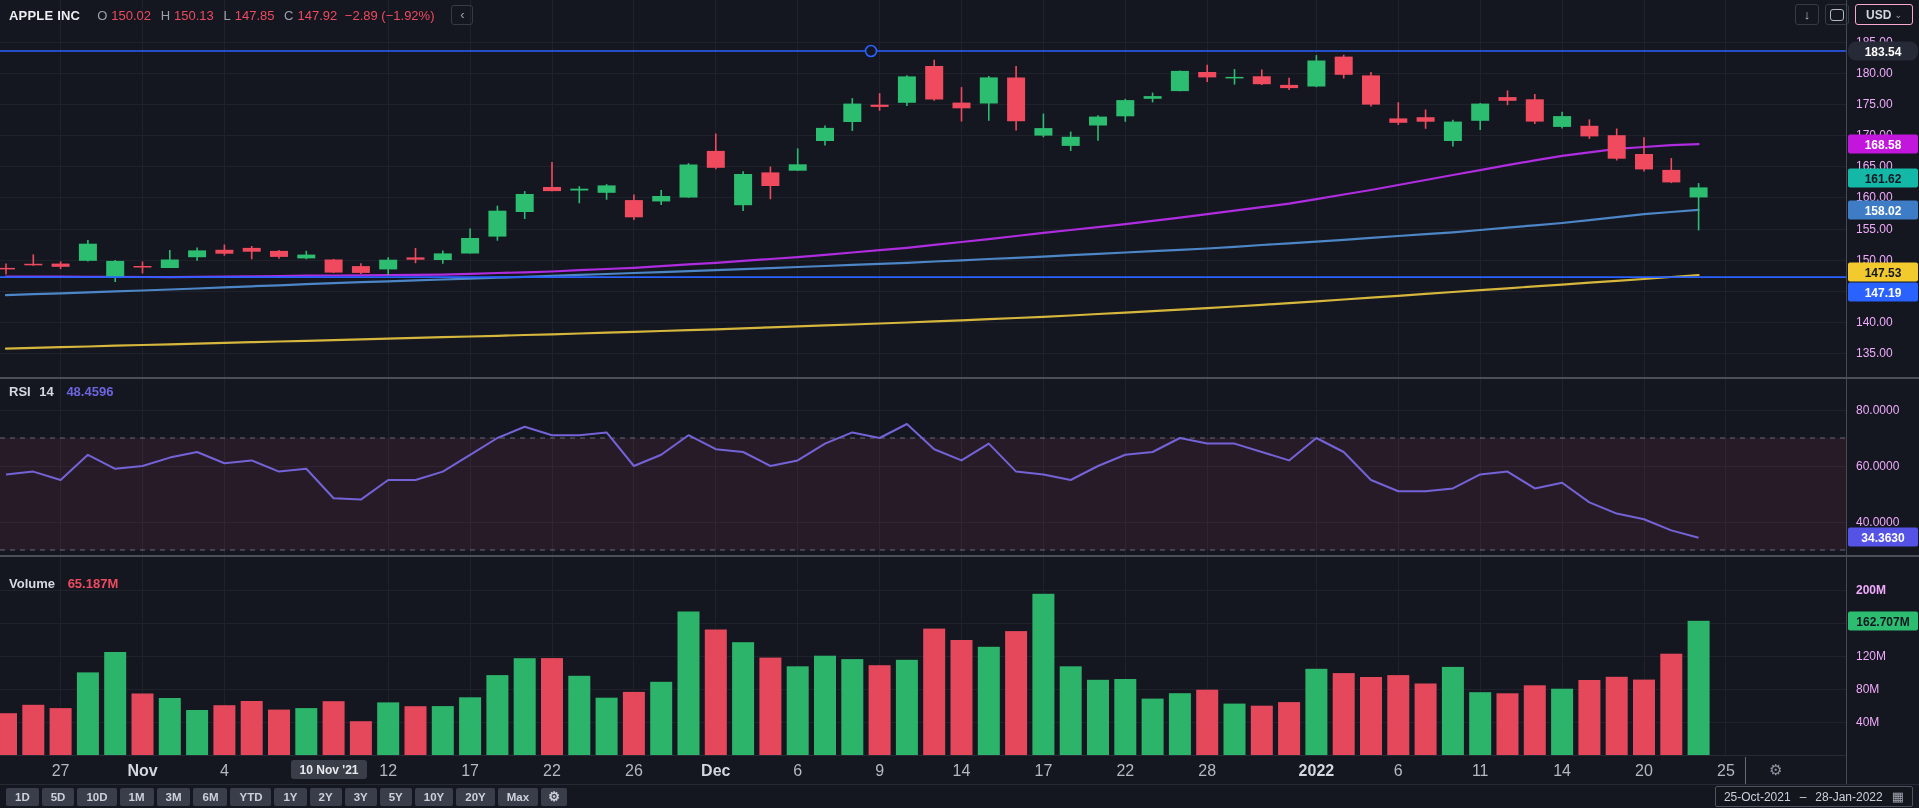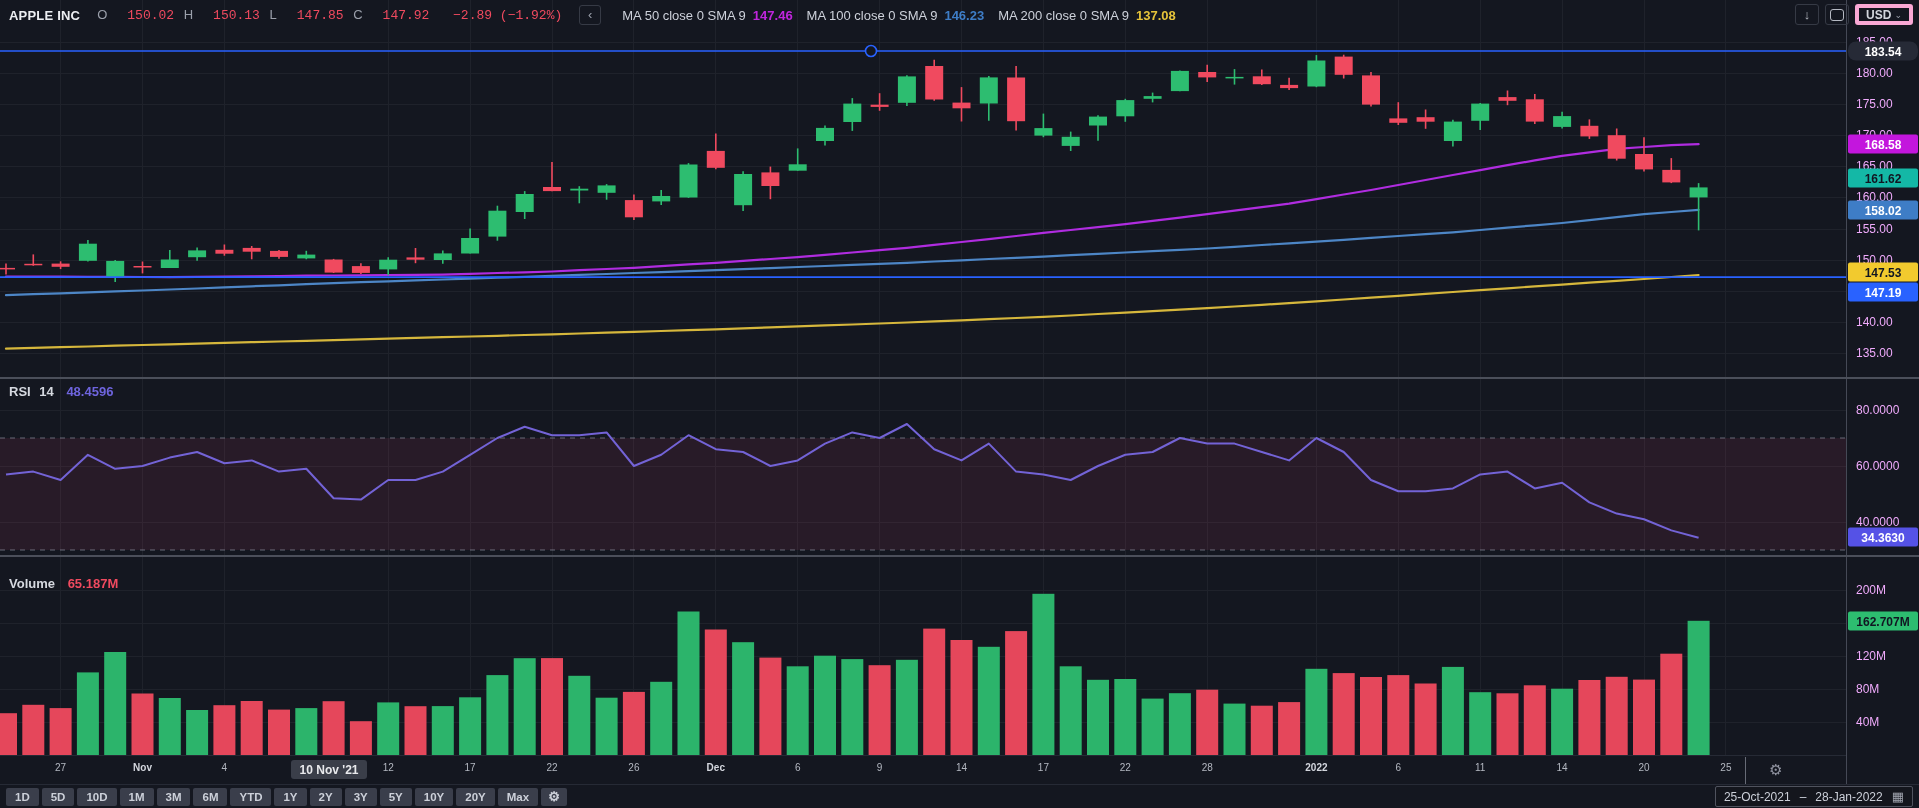--- a/index.html
+++ b/index.html
@@ -12,44 +12,44 @@
             border-left:1px solid #454956;z-index:5;}
   .tick{position:absolute;left:0;right:0;padding-left:9px;font-size:12px;color:#f0abfc;
         transform:translateY(-50%);white-space:nowrap;}
   .badge{position:absolute;left:1px;width:70px;height:19px;border-radius:2px;z-index:7;
          display:flex;align-items:center;justify-content:center;
          font-size:12px;font-weight:700;transform:translateY(-50%);}
   #header{position:absolute;left:9px;top:5px;height:20px;display:flex;align-items:center;
           gap:7px;z-index:8;white-space:nowrap;font-size:13px;}
   .sym{font-weight:700;color:#eceef2;letter-spacing:.2px;margin-right:4px;}
   .lbl{color:#9ba0ab;margin-left:6px;}
-  .val{margin-left:20px;font-family:Liberation Mono, monospace;}
+  .val{margin-left:4px;}
   .red{color:#f04a5f;}
   .collapse-btn{margin-left:10px;width:22px;height:20px;background:transparent;
      border:1px solid #363a45;border-radius:3px;color:#9ba0ab;font-size:13px;line-height:16px;
      cursor:pointer;padding:0;}
   .ind{margin-left:14px;color:#cdd1da;}
   .ind b{font-weight:400;color:#cdd1da;}
   .ind .ind-val{margin-left:7px;font-weight:600;}
   #top-right{position:absolute;top:4px;left:1795px;display:flex;gap:6px;z-index:9;align-items:center;}
   .icon-btn{width:24px;height:21px;border:1px solid #363a45;border-radius:3px;background:transparent;
      color:#b6bac3;display:flex;align-items:center;justify-content:center;font-size:13px;cursor:pointer;padding:0;}
   .frame-shape{width:12px;height:10px;border:1.6px solid #b6bac3;border-radius:3px;}
-  #usd-btn{position:absolute;top:4px;left:1855px;width:58px;height:21px;border:4px solid #f9a8d4;
+  #usd-btn{position:absolute;top:4px;left:1855px;width:58px;height:21px;border:1px solid #f9a8d4;
      border-radius:3px;background:transparent;color:#d3d6dd;font-size:12px;font-weight:700;
      display:flex;align-items:center;justify-content:center;gap:3px;cursor:pointer;z-index:9;}
   #usd-btn .caret{font-size:9px;color:#9ba0ab;font-weight:400;}
   .pane-label{position:absolute;z-index:8;font-size:13px;white-space:nowrap;}
   .pane-label .t{color:#d6d9e0;font-weight:700;}
   .pane-label .p{color:#d6d9e0;font-weight:700;margin-left:5px;}
   .pane-label .v{margin-left:9px;font-weight:600;}
   #time-axis{position:absolute;left:0;top:755px;width:1846px;height:29px;
      border-top:1px solid #262a35;z-index:5;}
   .tlabel{position:absolute;top:6px;width:56px;margin-left:-28px;text-align:center;
-     font-size:10px;color:#b4b8c1;}
+     font-size:16px;color:#b4b8c1;}
   .tlabel.major{font-weight:700;color:#d3d6dd;}
   #cross-badge{position:absolute;top:4px;height:19px;padding:0 9px;margin-left:-43px;
      background:#3a3e49;border-radius:3px;color:#e8e9ec;font-size:12px;font-weight:700;
      display:flex;align-items:center;z-index:6;}
   #ta-sep{position:absolute;left:1745px;top:1px;width:1px;height:27px;background:#676b76;}
   #ta-gear{position:absolute;left:1763px;top:3px;width:24px;height:22px;background:transparent;
      border:none;color:#9093a0;font-size:15px;cursor:pointer;}
   #toolbar{position:absolute;left:0;top:784px;width:1919px;height:24px;border-top:1px solid #262a35;
      display:flex;align-items:center;padding-left:6px;box-sizing:border-box;gap:3px;z-index:7;}
   .tb-btn{height:18px;padding:0 9px;background:#3a3e4b;border:none;border-radius:2px;
@@ -323,21 +323,20 @@
   <div id="header">
     <span class="sym">APPLE INC</span>
     <span>
       <span class="lbl">O</span><span class="val red">150.02</span>
       <span class="lbl">H</span><span class="val red">150.13</span>
       <span class="lbl">L</span><span class="val red">147.85</span>
       <span class="lbl">C</span><span class="val red">147.92</span>
       <span class="val red">−2.89 (−1.92%)</span>
     </span>
     <button class="collapse-btn">‹</button>
-    <span id="indicators"><span class="ind"><b>MA 50 close 0 SMA 9</b><span class="ind-val" style="color: rgb(192, 38, 221);">147.46</span></span><span class="ind"><b>MA 100 close 0 SMA 9</b><span class="ind-val" style="color: rgb(62, 125, 198);">146.23</span></span><span class="ind"><b>MA 200 close 0 SMA 9</b><span class="ind-val" style="color: rgb(229, 195, 58);">137.08</span></span></span>
   </div>
 
   <div id="top-right">
     <button class="icon-btn">
         <span>↓</span>
       </button>
     <button class="icon-btn">
         <span class="frame-shape"></span>
       </button>
   </div>
@@ -363,21 +362,21 @@
       <span class="tick" style="top: 135px;">170.00</span>
       <span class="tick" style="top: 166px;">165.00</span>
       <span class="tick" style="top: 197px;">160.00</span>
       <span class="tick" style="top: 229px;">155.00</span>
       <span class="tick" style="top: 260px;">150.00</span>
       <span class="tick" style="top: 322px;">140.00</span>
       <span class="tick" style="top: 353px;">135.00</span>
       <span class="tick" style="top: 410px;">80.0000</span>
       <span class="tick" style="top: 466px;">60.0000</span>
       <span class="tick" style="top: 522px;">40.0000</span>
-      <span class="tick" style="top: 590px;">200M</span>
+      <span class="tick" style="top: 590px; font-weight: bold;">200M</span>
       <span class="tick" style="top: 656px;">120M</span>
       <span class="tick" style="top: 689px;">80M</span>
       <span class="tick" style="top: 722px;">40M</span>
       <div class="badge" style="top: 51px; background: rgb(38, 42, 54); color: #ffffff; border-radius: 8px;">183.54</div>
       <div class="badge" style="top: 144px; background: rgb(195, 22, 221); color: rgb(255, 255, 255);">168.58</div>
       <div class="badge" style="top: 178px; background: #14b8a6; color: rgb(17, 22, 34);">161.62</div>
       <div class="badge" style="top: 210px; background: rgb(62, 125, 198); color: rgb(255, 255, 255);">158.02</div>
       <div class="badge" style="top: 272px; background: rgb(242, 202, 46); color: rgb(17, 22, 34);">147.53</div>
       <div class="badge" style="top: 292px; background: rgb(41, 98, 255); color: rgb(255, 255, 255);">147.19</div>
       <div class="badge" style="top: 537px; background: rgb(85, 82, 230); color: rgb(255, 255, 255);">34.3630</div>

